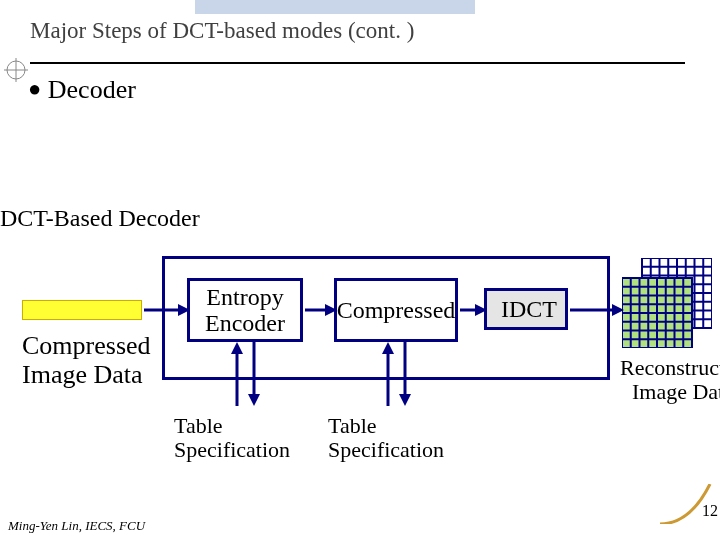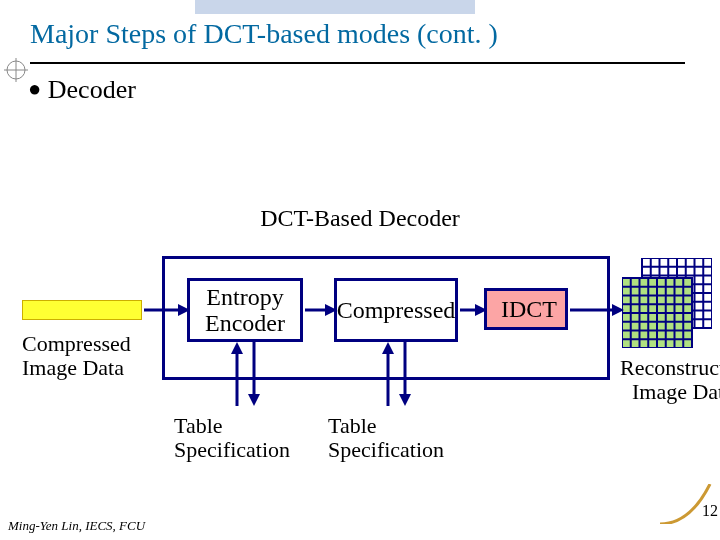--- a/index.html
+++ b/index.html
@@ -9,67 +9,67 @@
     background: #fff;
     position: relative;
     overflow: hidden;
   }
   .topband {
     position: absolute; top: 0; left: 195px; width: 280px; height: 14px;
     background: #c9d6ea;
   }
   .title {
     position: absolute; top: 18px; left: 30px;
-    font-size: 28px; color: #0369a1;
+    font-size: 23px; color: #404040;
   }
   .title-underline {
     position: absolute; top: 62px; left: 30px; width: 655px; height: 2px;
     background: #000;
   }
   .crosshair {
     position: absolute; top: 58px; left: 4px; width: 24px; height: 24px;
   }
   .crosshair line { stroke:#888; stroke-width:1; }
   .crosshair circle { stroke:#888; stroke-width:1; fill:none; }
   .bullet {
     position: absolute; top: 75px; left: 28px;
     font-size: 26px;
   }
   .bullet .dot { font-size: 22px; vertical-align: 2px; }
   .subtitle {
     position: absolute; top: 205px; left: 0; width: 720px;
-    text-align: center; font-size: 24px;
+    font-size: 24px;
   }
   .diagram {
     position: absolute; top: 246px; left: 22px; width: 690px; height: 225px;
   }
   .outerbox {
     position: absolute; top: 10px; left: 140px; width: 448px; height: 124px;
     border: 3px solid #000080;
   }
   .block {
     position: absolute;
     border: 3px solid #000080;
     text-align: center;
     font-size: 24px;
     display: flex; align-items: center; justify-content: center;
     flex-direction: column;
     line-height: 1.1;
   }
   .block.entropy { top: 32px; left: 165px; width: 116px; height: 64px; background: #fff; }
   .block.quant   { top: 32px; left: 312px; width: 124px; height: 64px; background: #fff; }
-  .block.idct    { top: 42px; left: 462px; width: 84px;  height: 42px; background: #fca5a5; padding-left: 6px; }
+  .block.idct    { top: 42px; left: 462px; width: 84px;  height: 42px; background: #e5e5e5; padding-left: 6px; }
 
   .yellowrect {
     position: absolute; top: 54px; left: 0; width: 120px; height: 20px;
     background: #ffff33; border: 1px solid #ccae00;
   }
   .label-left {
     position: absolute; top: 86px; left: 0; width: 135px;
-    font-size: 22px; text-align: left; line-height: 1.1;
+    font-size: 26px; text-align: left; line-height: 1.1;
   }
   .grids {
     position: absolute; top: 12px; left: 600px; width: 90px; height: 90px;
   }
   .grids svg { width: 90px; height: 90px; }
   .label-right {
     position: absolute; top: 110px; left: 586px; width: 150px;
     font-size: 22px; text-align: center; line-height: 1.1;
   }
   .tablespec {

